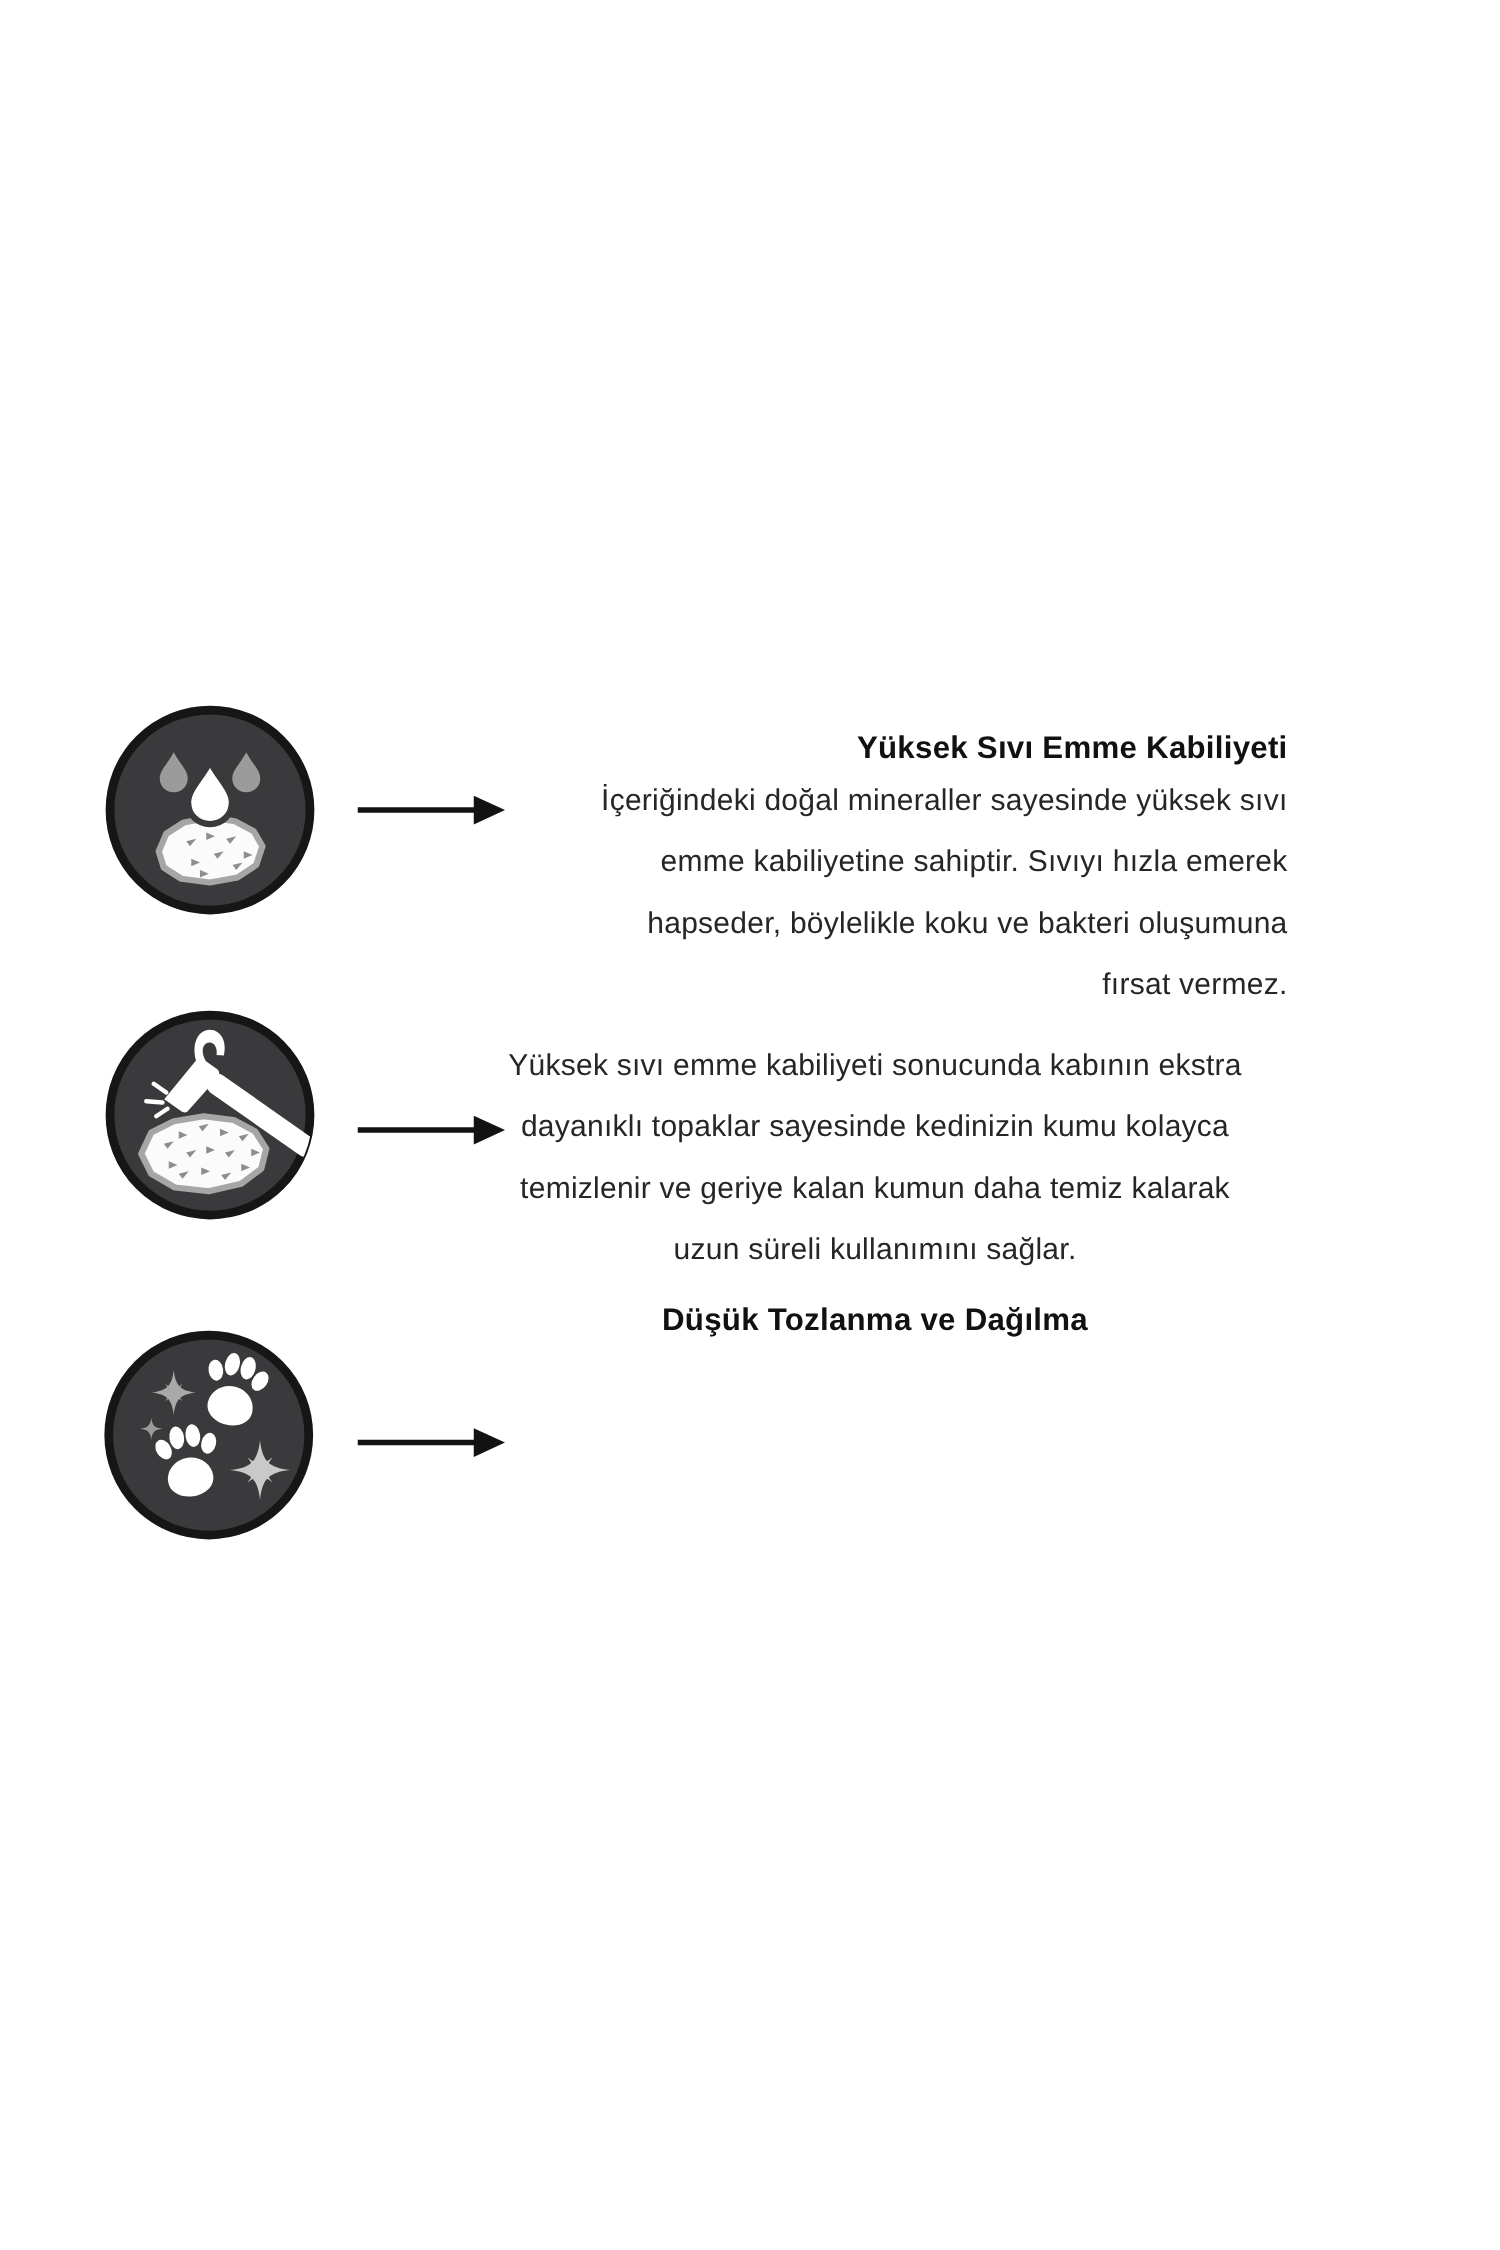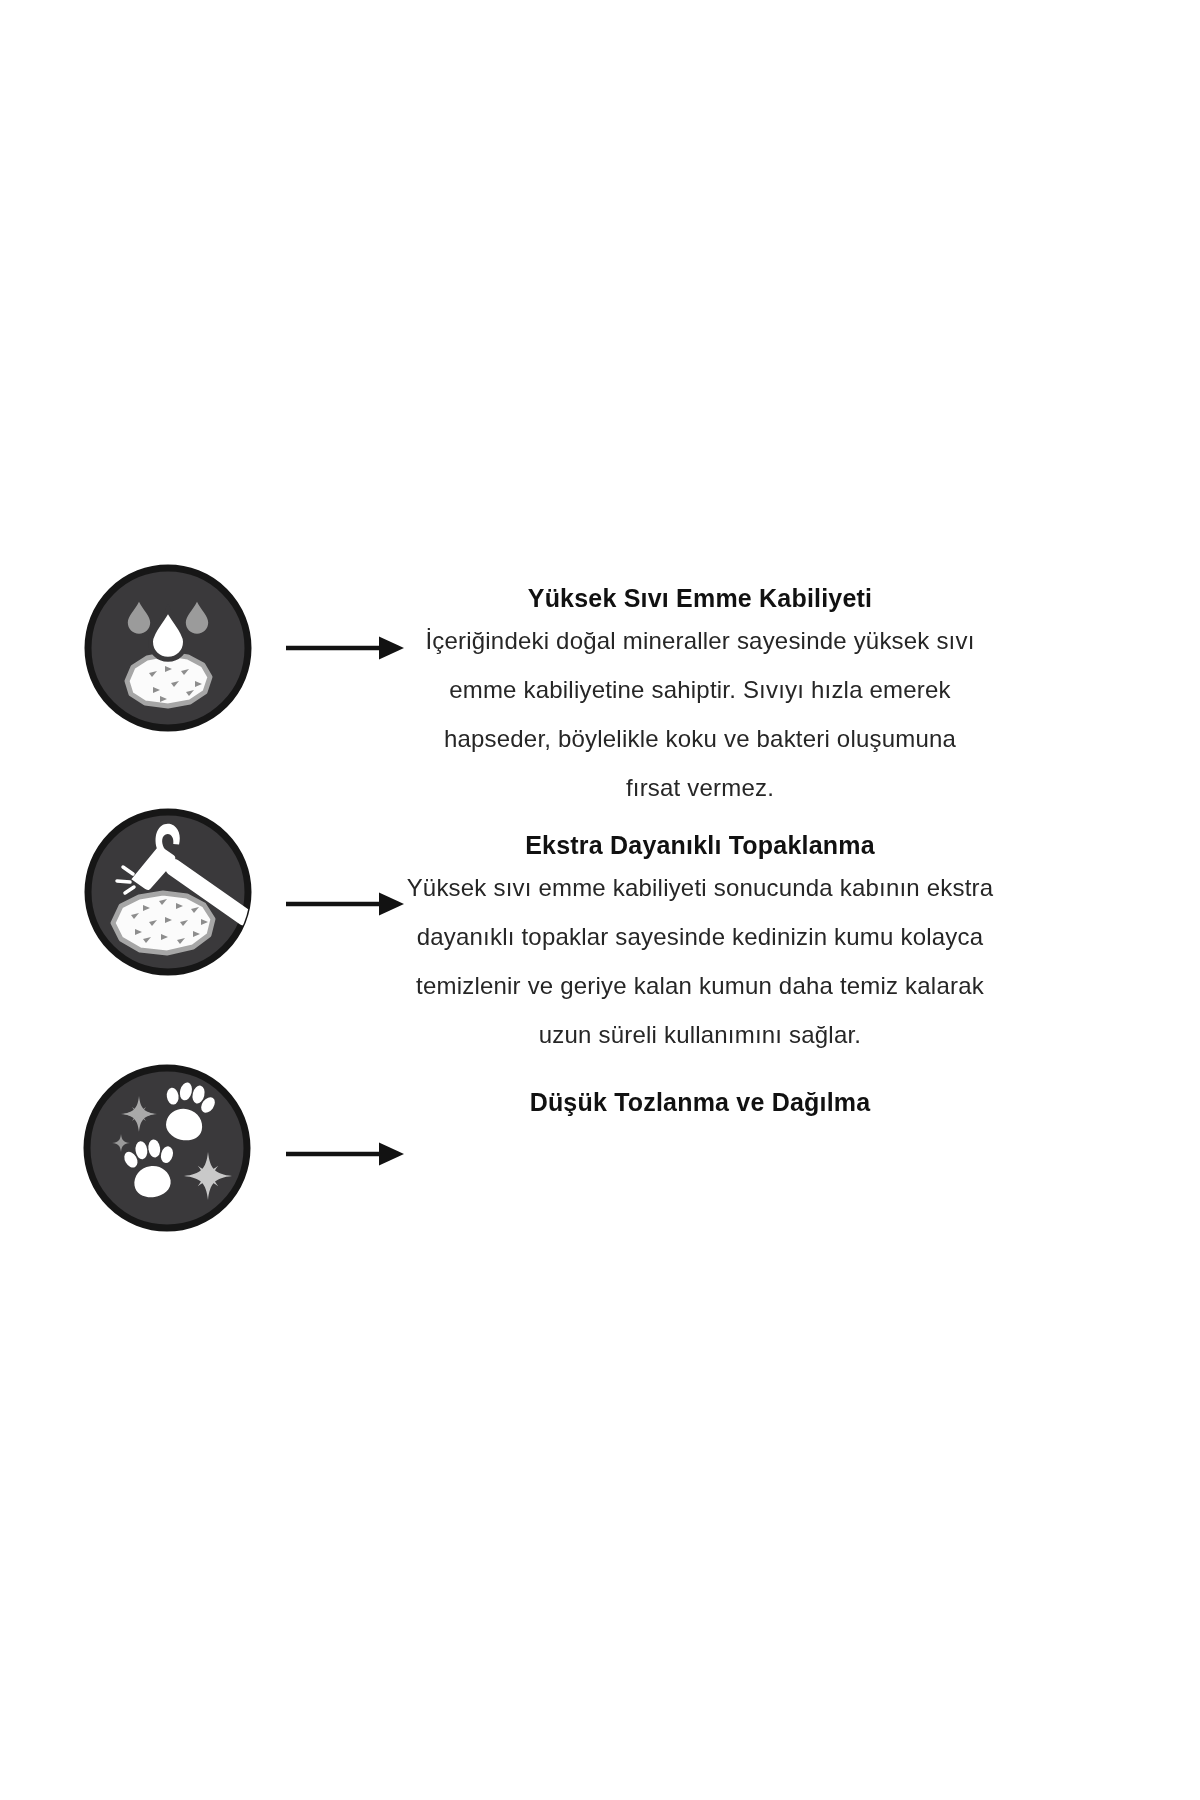--- a/index.html
+++ b/index.html
@@ -6,23 +6,23 @@
   body{width:1200px;height:1800px;}
   .canvas{position:relative;width:1200px;height:1800px;background:#ffffff;overflow:hidden;
           font-family:"Liberation Sans","DejaVu Sans",sans-serif;}
   .icon-circle{position:absolute;width:170px;height:170px;}
   .icon-circle svg{display:block;width:170px;height:170px;}
   .arrow{position:absolute;width:118px;height:30px;}
   .text-block{position:absolute;width:660px;text-align:center;}
   .feature-title{margin:0;font-size:25px;font-weight:bold;line-height:35px;color:#111111;letter-spacing:.2px;}
   .feature-body{margin:0;font-size:24px;line-height:49px;color:#262626;letter-spacing:.2px;white-space:pre-line;}
   
-  .circle-1{left:83px;top:563px;}  .arrow-1{left:286px;top:633px;}  .text-1{left:370px;top:581px;}
+  .circle-1{left:83px;top:563px;}  .arrow-1{left:286px;top:633px;}  .text-1{left:370px;top:581px;text-align:right;}
   .circle-2{left:83px;top:807px;}  .arrow-2{left:286px;top:889px;}  .text-2{left:370px;top:828px;}
-  .circle-3{left:82px;top:1063px;} .arrow-3{left:286px;top:1139px;} .text-3{left:370px;top:1085px;}
+  .circle-3{left:82px;top:1063px;} .arrow-3{left:286px;top:1139px;} .text-3{left:370px;top:1039px;}
 </style>
 </head>
 <body>
 
 <div class="canvas">
 
   <div class="icon-circle circle-1">
     <svg viewBox="0 0 170 170">
       <circle cx="85" cy="85" r="80" fill="#3a393b" stroke="#161616" stroke-width="7"></circle>
 
@@ -101,21 +101,20 @@
       </g>
     </svg>
   </div>
   <div class="arrow arrow-2">
     <svg viewBox="0 0 118 30" width="118" height="30">
       <line x1="0" y1="15" x2="96" y2="15" stroke="#121212" stroke-width="4.5"></line>
       <polygon points="93,3.5 118,15 93,26.5" fill="#121212"></polygon>
     </svg>
   </div>
   <div class="text-block text-2">
-    <h3 class="feature-title">Ekstra Dayanıklı Topaklanma</h3>
     <p class="feature-body">Yüksek sıvı emme kabiliyeti sonucunda kabının ekstra
 dayanıklı topaklar sayesinde kedinizin kumu kolayca
 temizlenir ve geriye kalan kumun daha temiz kalarak
 uzun süreli kullanımını sağlar.</p>
   </div>
 
   <div class="icon-circle circle-3">
     <svg viewBox="0 0 170 170">
       <circle cx="85" cy="85" r="80" fill="#3a393b" stroke="#161616" stroke-width="7"></circle>
 

